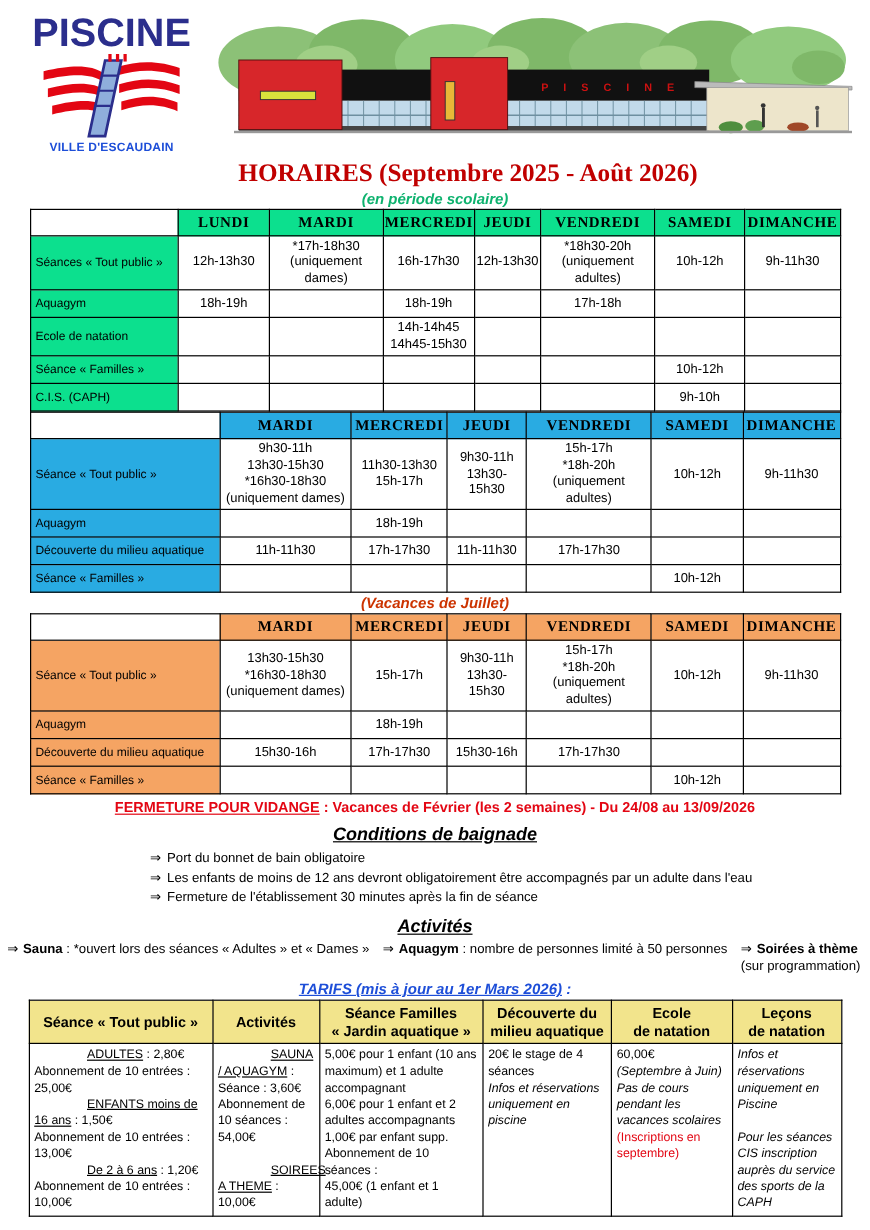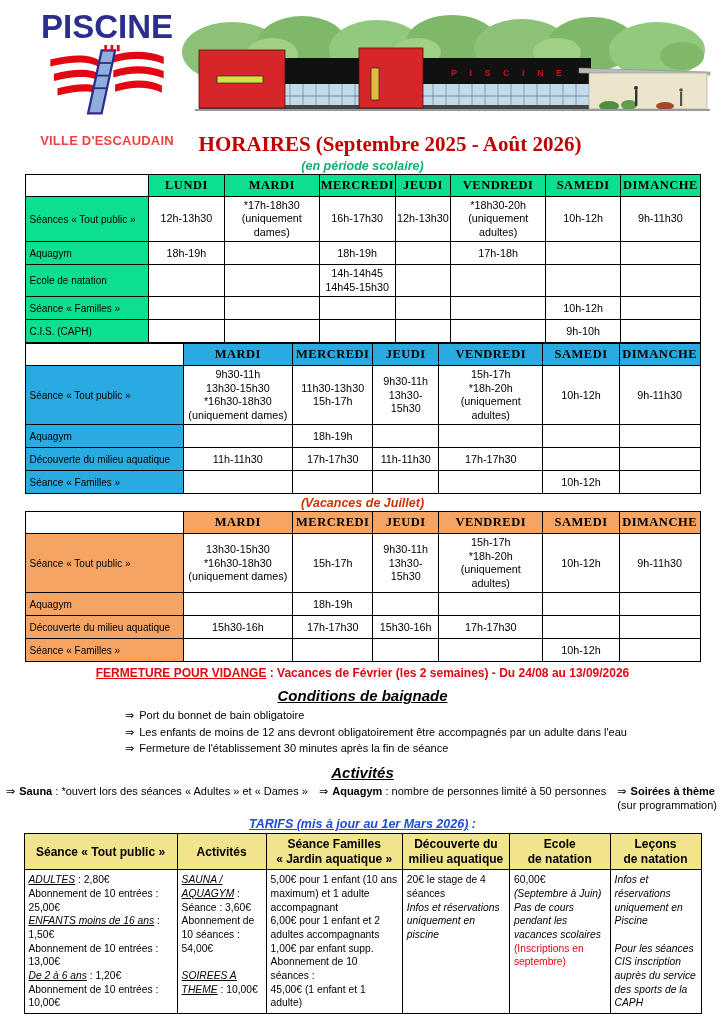--- a/index.html
+++ b/index.html
@@ -1,24 +1,24 @@
 <!DOCTYPE html>
 <html><head>
 <meta charset="utf-8">
 <style>
   html,body{margin:0;padding:0;background:#fff;}
   .page{width:725px;height:1025px;background:#fff;position:relative;overflow:hidden;
         font-family:"Liberation Sans", sans-serif;color:#000;}
 
   
   .header{position:relative;height:128px;}
-  .logo-block{position:absolute;left:26px;top:10px;width:162px;text-align:center;}
+  .logo-block{position:absolute;left:12px;top:10px;width:162px;text-align:center;}
   .logo-title{font-size:33px;font-weight:bold;color:#2B2E8C;letter-spacing:0px;line-height:1;}
   .logo-art{margin:2px auto 0;width:130px;height:72px;}
-  .logo-subtitle{font-size:13px;font-weight:bold;color:#ef4444;margin-top:16px;letter-spacing:0.2px;}
+  .logo-subtitle{font-size:10px;font-weight:bold;color:#1d4ed8;margin-top:1px;letter-spacing:0.2px;}
   .building{position:absolute;left:177px;top:12px;width:535px;height:110px;}
 
   .main-title{margin:4px 0 2px 55px;text-align:center;
       font-family:"Liberation Serif", serif;font-weight:bold;font-size:21px;color:#C00000;}
 
   
   .tcaption{text-align:center;font-weight:bold;font-style:italic;font-size:12.5px;margin:2px 0 1px;}
   table.sched{border-collapse:collapse;width:676px;margin:0 auto;table-layout:fixed;}
   table.sched th,table.sched td{border:1px solid #000;}
   table.sched th.day{font-family:"Liberation Serif", serif;font-weight:bold;font-size:12.5px;
@@ -56,21 +56,21 @@
   .tarifs-title .uline{text-decoration:underline;}
   table.tarifs{border-collapse:collapse;width:678px;margin:0 auto;table-layout:fixed;}
   table.tarifs th,table.tarifs td{border:1px solid #000;}
   table.tarifs th{background:#F2E48C;font-size:12px;font-weight:bold;text-align:center;
       padding:3px 2px;white-space:pre-line;line-height:1.2;}
   table.tarifs td{font-size:10.3px;vertical-align:top;text-align:left;
       padding:3px 4px;line-height:1.33;height:132px;}
   .t-tarifs th:nth-child(1){width:22.9%}.t-tarifs th:nth-child(2){width:13%}
   .t-tarifs th:nth-child(3){width:20.3%}.t-tarifs th:nth-child(4){width:15.8%}
   .t-tarifs th:nth-child(5){width:14.8%}.t-tarifs th:nth-child(6){width:13.3%}
-  .seg-u{font-style:italic;text-decoration:underline;}
+  .seg-u{text-decoration:underline;margin-left:44px;}
   .seg-i{font-style:italic;}
   .seg-r{color:#E30613;}
   .seg-n{}
 </style>
 </head>
 <body>
 
 <div class="page">
 
   <div class="header">

